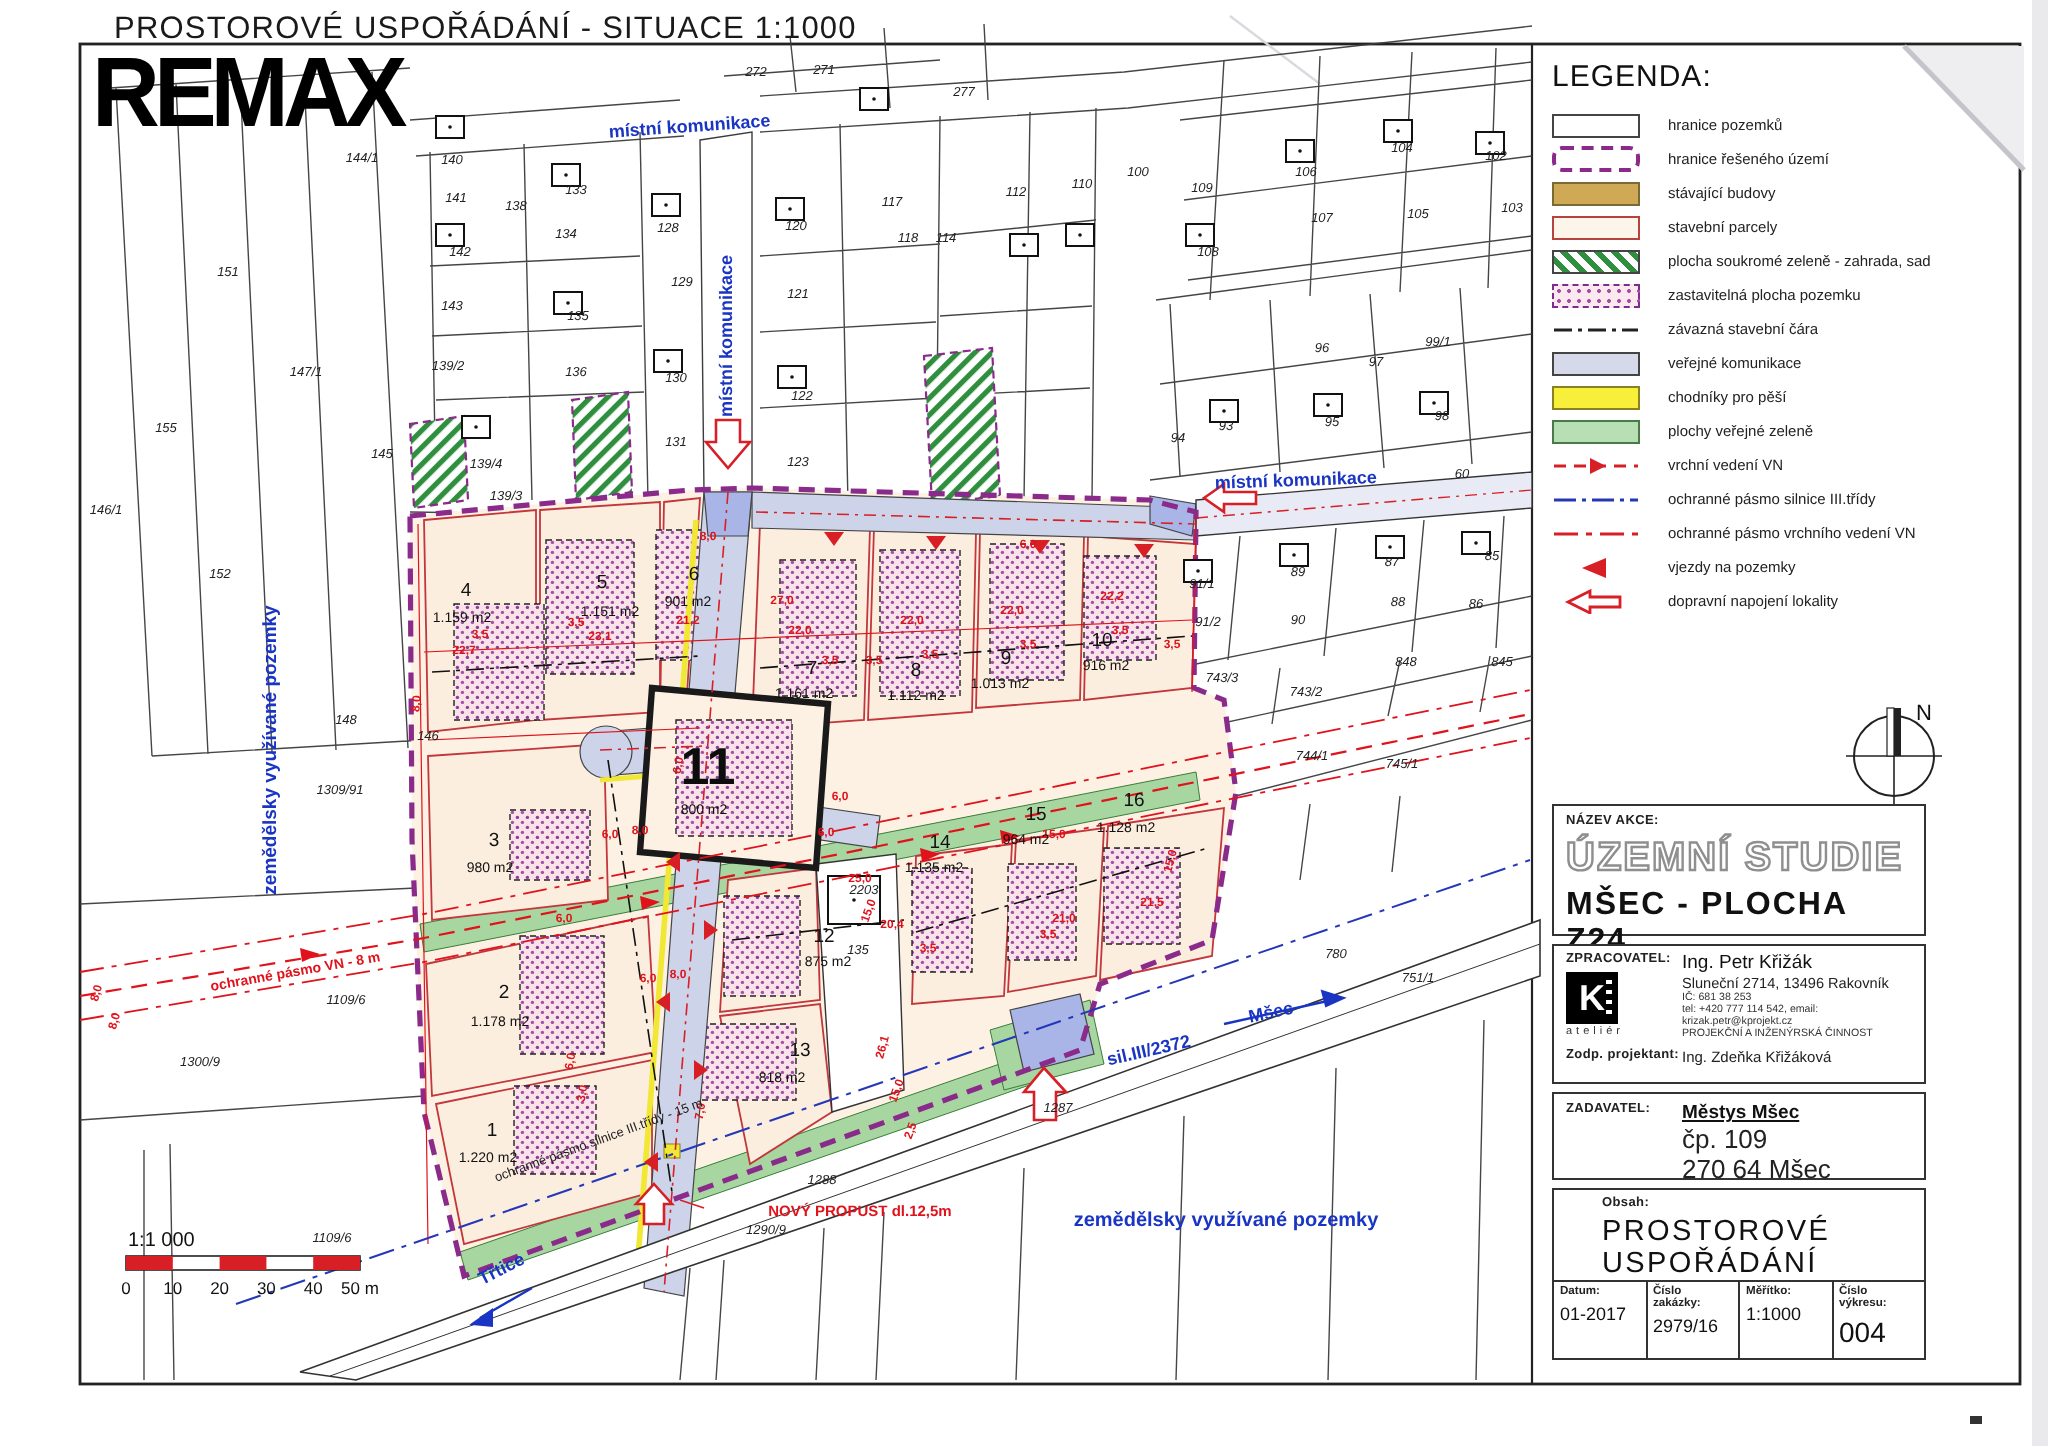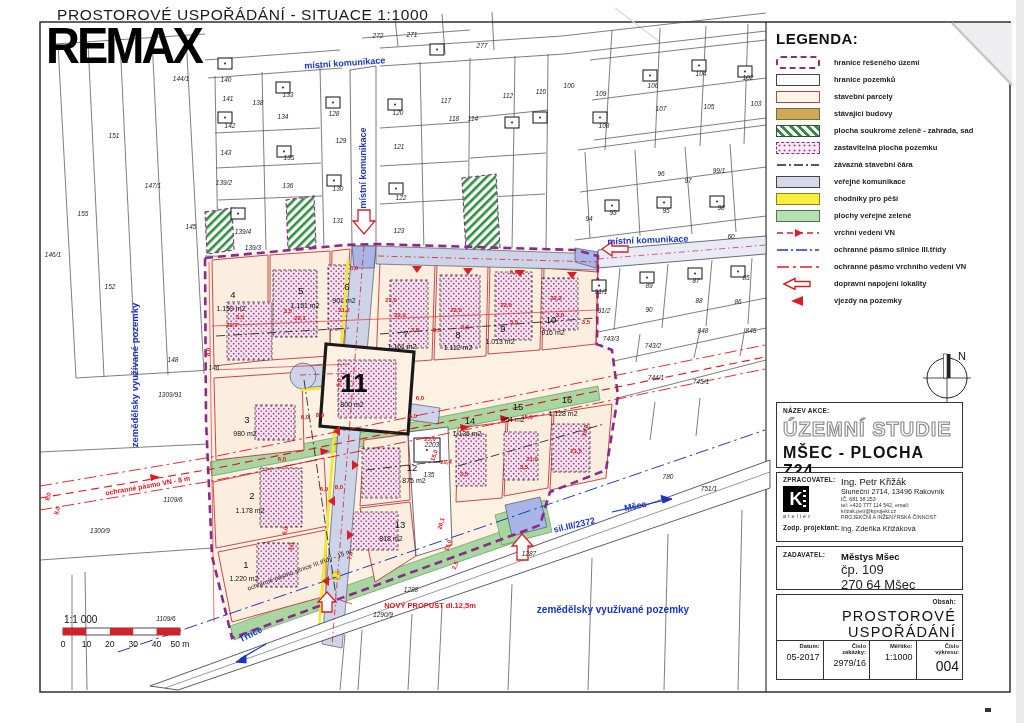--- a/index.html
+++ b/index.html
@@ -21,21 +21,21 @@
   .sratio{font:10px "Liberation Sans",sans-serif;fill:#111;}
   .ncompass{font:11px "Liberation Sans",sans-serif;fill:#111;}
 
   
   #page-title{position:absolute;left:57px;top:6px;font-size:15.5px;font-weight:500;
     letter-spacing:.6px;color:#1a1a1a;}
   #remax{position:absolute;left:46px;top:22px;font-size:47px;font-weight:900;
     letter-spacing:-3px;color:#000;transform:scaleY(1.05);line-height:1;}
 
   
-  #legend{position:absolute;left:776px;top:30px;width:230px;font-weight:bold;}
+  #legend{position:absolute;left:776px;top:30px;width:230px;}
   #legend-title{font-size:15px;letter-spacing:.5px;margin-bottom:9px;color:#111;}
   .legend-row{display:flex;align-items:center;margin-bottom:4px;height:13px;}
   .legend-swatch{width:46px;margin-right:12px;flex:none;display:flex;align-items:center;}
   .legend-label{font-size:7.5px;color:#222;white-space:nowrap;}
   .sw{width:44px;height:12px;box-sizing:border-box;}
   .sw-boundary-dashed-purple{border:2.5px dashed #8a2a8a;border-radius:5px;background:#fff;height:13px;}
   .sw-white-box{border:1px solid #444;background:#fff;}
   .sw-tan-box{border:1px solid #7a6a33;background:#cfa956;}
   .sw-cream-red-box{border:1px solid #b5443c;background:#fdf4ea;}
   .sw-green-hatch{border:1px solid #444;
@@ -64,23 +64,23 @@
      background:repeating-linear-gradient(#fff 0 2px,#000 2px 5px);}
   #k-logo-sub{font-size:5.5px;letter-spacing:2px;color:#333;margin-top:1px;}
   .zprac-name{font-size:9.5px;font-weight:normal;color:#111;}
   .zprac-line{font-size:7.3px;color:#222;}
   .zprac-tiny{font-size:5.3px;color:#333;}
   .zodp-row{display:flex;margin-top:4px;}
   .zodp-row .tb-small{width:58px;flex:none;}
   .zodp-name{font-size:7.5px;color:#222;}
   #box-zadav{top:546px;height:44px;padding:4px 6px;display:flex;}
   #box-zadav .tb-small{width:58px;flex:none;}
-  .zadav-name{font-size:9.5px;font-weight:bold;color:#111;}
+  .zadav-name{font-size:9.5px;font-weight:bold;color:#111;text-decoration:underline;}
   .zadav-line{font-size:13px;color:#222;}
-  #box-obsah{top:594px;height:86px;padding:3px 6px 0 6px;text-align:right;}
+  #box-obsah{top:594px;height:86px;padding:3px 6px 0 24px;}
   #obsah-value{font-size:14.5px;letter-spacing:1.2px;color:#111;margin-top:3px;}
   #tb-grid{position:absolute;left:0;right:0;bottom:0;height:38px;display:flex;
      border-top:1.3px solid #333;}
   .tb-cell{flex:1;border-right:1.3px solid #333;padding:2px 3px;box-sizing:border-box;}
   .tb-cell:last-child{border-right:none;}
   .tb-cell-label{font-size:5.8px;font-weight:bold;color:#222;}
   .tb-cell-value{font-size:9px;color:#111;margin-top:3px;}
   .tb-cell-value.big{font-size:14px;}
 </style>
 </head>
@@ -529,41 +529,41 @@
 
 <div id="page-title">PROSTOROVÉ USPOŘÁDÁNÍ - SITUACE  1:1000</div>
 <div id="remax">REMAX</div>
 
 
 <div id="legend">
   <div id="legend-title">LEGENDA:</div>
   <div id="legend-list">
         <div class="legend-row">
           <div class="legend-swatch">
+            <div class="sw sw-white-box"></div>
+          </div>
+          <div class="legend-label">hranice pozemků</div>
+        </div>
+        <div class="legend-row">
+          <div class="legend-swatch">
             <div class="sw sw-boundary-dashed-purple"></div>
           </div>
           <div class="legend-label">hranice řešeného území</div>
         </div>
         <div class="legend-row">
           <div class="legend-swatch">
-            <div class="sw sw-white-box"></div>
-          </div>
-          <div class="legend-label">hranice pozemků</div>
+            <div class="sw sw-tan-box"></div>
+          </div>
+          <div class="legend-label">stávající budovy</div>
         </div>
         <div class="legend-row">
           <div class="legend-swatch">
             <div class="sw sw-cream-red-box"></div>
           </div>
           <div class="legend-label">stavební parcely</div>
-        </div>
-        <div class="legend-row">
-          <div class="legend-swatch">
-            <div class="sw sw-tan-box"></div>
-          </div>
-          <div class="legend-label">stávající budovy</div>
         </div>
         <div class="legend-row">
           <div class="legend-swatch">
             <div class="sw sw-green-hatch"></div>
           </div>
           <div class="legend-label">plocha soukromé zeleně - zahrada, sad</div>
         </div>
         <div class="legend-row">
           <div class="legend-swatch">
             <div class="sw sw-purple-dots"></div>
@@ -617,32 +617,32 @@
           <div class="legend-swatch">
             <svg width="44" height="13">
               <line x1="1" y1="7" x2="43" y2="7" stroke="#d81f26" stroke-width="1.5" stroke-dasharray="12,4,3,4"></line>
             </svg>
           </div>
           <div class="legend-label">ochranné pásmo vrchního vedení VN</div>
         </div>
         <div class="legend-row">
           <div class="legend-swatch">
             <svg width="44" height="13">
+              <polygon points="27,2 15,7 27,12" fill="#d81f26"></polygon>
+            </svg>
+          </div>
+          <div class="legend-label">vjezdy na pozemky</div>
+        </div>
+        <div class="legend-row">
+          <div class="legend-swatch">
+            <svg width="44" height="13">
               <polygon points="8,7 19,1.5 19,4.5 34,4.5 34,9.5 19,9.5 19,12.5" fill="none" stroke="#d81f26" stroke-width="1.4"></polygon>
             </svg>
           </div>
           <div class="legend-label">dopravní napojení lokality</div>
-        </div>
-        <div class="legend-row">
-          <div class="legend-swatch">
-            <svg width="44" height="13">
-              <polygon points="27,2 15,7 27,12" fill="#d81f26"></polygon>
-            </svg>
-          </div>
-          <div class="legend-label">vjezdy na pozemky</div>
         </div>
       </div>
 </div>
 
 
 <div class="tb" id="box-nazev">
   <div class="tb-small">NÁZEV AKCE:</div>
   <div id="nazev-line1">ÚZEMNÍ STUDIE</div>
   <div id="nazev-line2">MŠEC - PLOCHA Z24</div>
 </div>
@@ -676,21 +676,21 @@
     <div class="zadav-line">270 64 Mšec</div>
   </div>
 </div>
 
 <div class="tb" id="box-obsah">
   <div class="tb-small">Obsah:</div>
   <div id="obsah-value">PROSTOROVÉ USPOŘÁDÁNÍ</div>
   <div id="tb-grid">
     <div class="tb-cell">
       <div class="tb-cell-label">Datum:</div>
-      <div class="tb-cell-value">05-2017</div>
+      <div class="tb-cell-value">01-2017</div>
     </div>
     <div class="tb-cell">
       <div class="tb-cell-label">Číslo zakázky:</div>
       <div class="tb-cell-value">2979/16</div>
     </div>
     <div class="tb-cell">
       <div class="tb-cell-label">Měřítko:</div>
       <div class="tb-cell-value">1:1000</div>
     </div>
     <div class="tb-cell">

